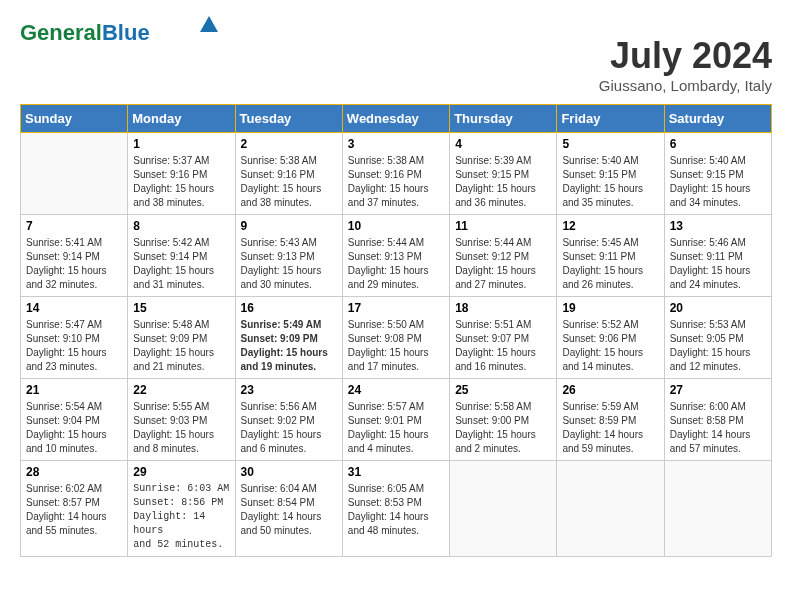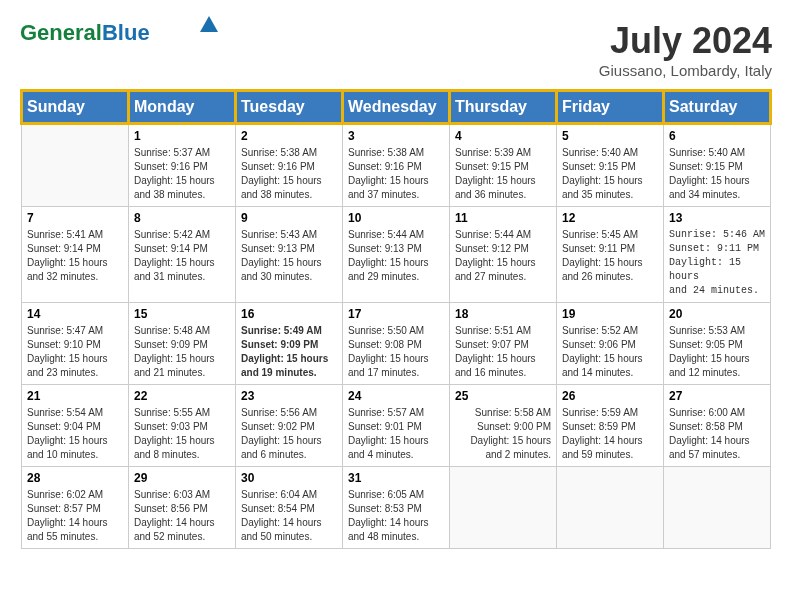--- a/index.html
+++ b/index.html
@@ -30,38 +30,39 @@
     }
     .logo-general { color: #15803d; }
     .logo-blue { color: #1a6faf; }
     .title-block {
       text-align: right;
     }
     .month-year {
       font-size: 36px;
       font-weight: bold;
       color: #333;
+      margin-top: 15px;
     }
     .location {
       font-size: 15px;
       color: #555;
       margin-left: 20px;
     }
     .calendar {
       width: 100%;
       border-collapse: collapse;
       font-size: 11px;
     }
     .calendar th {
       background-color: #3a7abf;
       color: #fff;
       padding: 6px 4px;
       text-align: left;
-      font-size: 16px;
-      border: 3px solid #eab308;
+      font-size: 13px;
+      border: 1px solid #eab308;
     }
     .calendar td {
       border: 1px solid #ccc;
       vertical-align: top;
       padding: 4px 5px;
       min-height: 80px;
       width: calc(100% / 7);
     }
     .day-num {
       font-weight: bold;
@@ -195,21 +196,21 @@
         </td>
         <td>
           <span class="day-num">12</span>
           <div class="day-info" style="white-space: pre-line;">Sunrise: 5:45 AM
 Sunset: 9:11 PM
 Daylight: 15 hours
 and 26 minutes.</div>
         </td>
         <td>
           <span class="day-num">13</span>
-          <div class="day-info" style="white-space: pre-line; font-family: Liberation Mono, monospace;">Sunrise: 5:46 AM
+          <div class="day-info" style="white-space: pre-line;">Sunrise: 5:46 AM
 Sunset: 9:11 PM
 Daylight: 15 hours
 and 24 minutes.</div>
         </td>
       </tr>
       <tr>
         <td>
           <span class="day-num">14</span>
           <div class="day-info" style="white-space: pre-line;">Sunrise: 5:47 AM
 Sunset: 9:10 PM
@@ -283,21 +284,21 @@
         </td>
         <td>
           <span class="day-num">24</span>
           <div class="day-info" style="white-space: pre-line;">Sunrise: 5:57 AM
 Sunset: 9:01 PM
 Daylight: 15 hours
 and 4 minutes.</div>
         </td>
         <td>
           <span class="day-num">25</span>
-          <div class="day-info" style="white-space: pre-line; text-align: right;">Sunrise: 5:58 AM
+          <div class="day-info" style="white-space: pre-line;">Sunrise: 5:58 AM
 Sunset: 9:00 PM
 Daylight: 15 hours
 and 2 minutes.</div>
         </td>
         <td>
           <span class="day-num">26</span>
           <div class="day-info" style="white-space: pre-line;">Sunrise: 5:59 AM
 Sunset: 8:59 PM
 Daylight: 14 hours
 and 59 minutes.</div>
@@ -313,21 +314,21 @@
       <tr>
         <td>
           <span class="day-num">28</span>
           <div class="day-info" style="white-space: pre-line;">Sunrise: 6:02 AM
 Sunset: 8:57 PM
 Daylight: 14 hours
 and 55 minutes.</div>
         </td>
         <td>
           <span class="day-num">29</span>
-          <div class="day-info" style="white-space: pre-line;">Sunrise: 6:03 AM
+          <div class="day-info" style="white-space: pre-line; font-family: Liberation Mono, monospace;">Sunrise: 6:03 AM
 Sunset: 8:56 PM
 Daylight: 14 hours
 and 52 minutes.</div>
         </td>
         <td>
           <span class="day-num">30</span>
           <div class="day-info" style="white-space: pre-line;">Sunrise: 6:04 AM
 Sunset: 8:54 PM
 Daylight: 14 hours
 and 50 minutes.</div>

